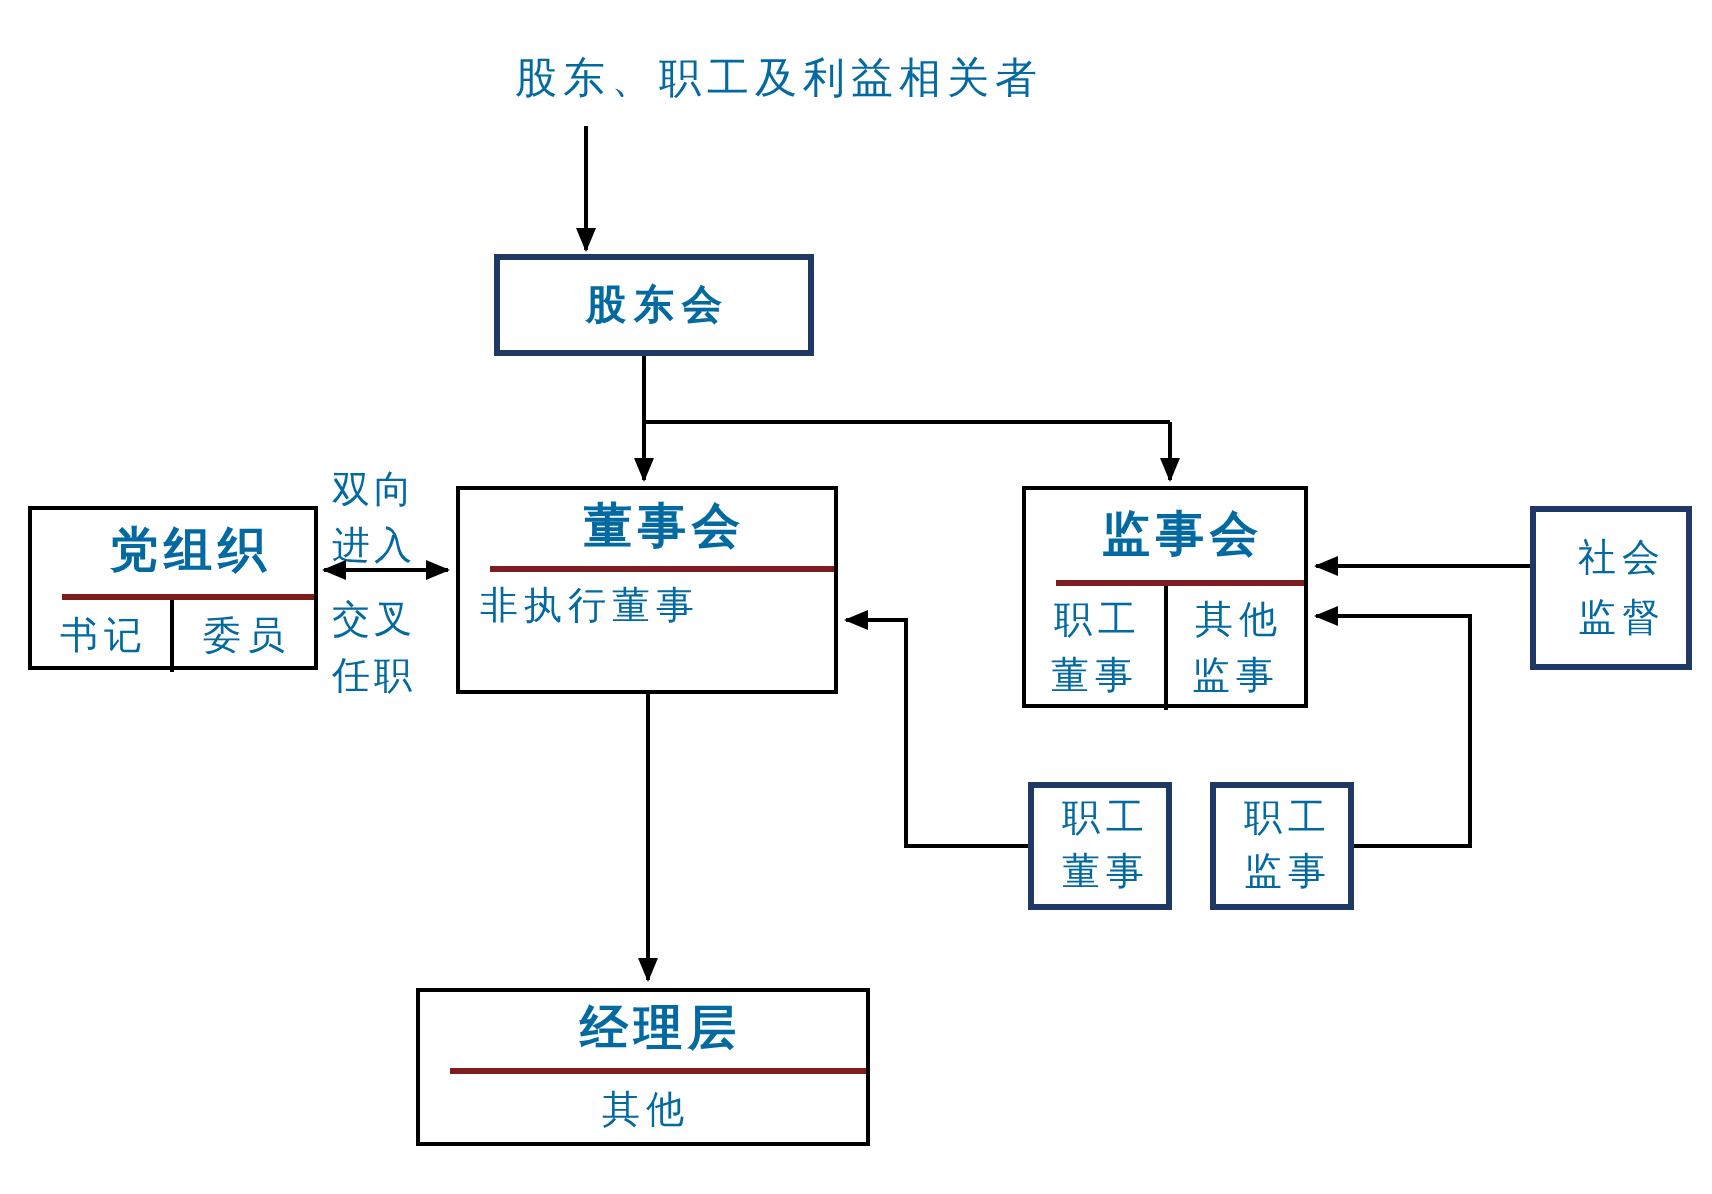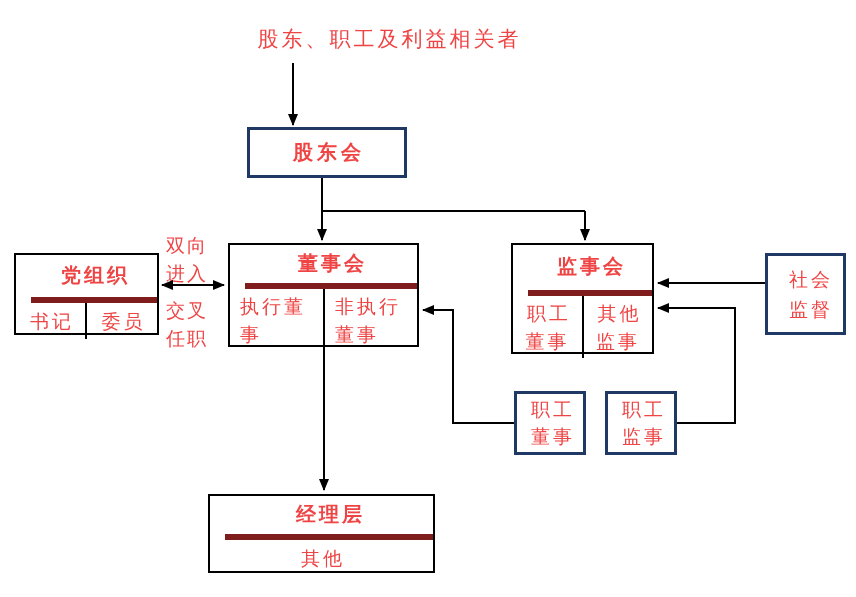--- a/index.html
+++ b/index.html
@@ -1,21 +1,21 @@
 <!DOCTYPE html>
 <html><head>
 <meta charset="utf-8">
 <style>
   html, body { margin: 0; padding: 0; background: #ffffff; }
   .stage {
     position: relative;
     width: 856px; height: 597px;
     background: #ffffff;
     font-family: "DejaVu Serif", "Liberation Serif", serif;
-    color: #ef4444;
+    color: #0369a1;
     overflow: hidden;
   }
   .abs { position: absolute; box-sizing: border-box; }
 
   .top-label {
     left: 242px; top: 26px; width: 292px;
     text-align: center;
     font-size: 21px; line-height: 26px;
     letter-spacing: 3px; text-indent: 3px;
     white-space: nowrap;
@@ -26,22 +26,22 @@
   .blackbox { border: 2px solid #000000; }
 
   .single-label {
     display: flex; align-items: center; justify-content: center;
     text-align: right;
   }
 
   .hdr {
     font-weight: bold; text-align: center;
     letter-spacing: 3px; text-indent: 3px;
-    border-bottom: 6px solid #7f1d1d;
-    font-size: 20px;
+    border-bottom: 3px solid #7f1d1d;
+    font-size: 24px;
     margin-left: 15px;
   }
   .cellrow { display: flex; width: 100%; }
   .cell {
     box-sizing: border-box;
     font-size: 19px;
     letter-spacing: 3px;
   }
   .cell + .cell { border-left: 2px solid #000000; }
   .cell.center { text-align: center; text-indent: 3px; }
@@ -116,21 +116,20 @@
         <div class="cell center c2">委员</div>
       </div>
     </div>
 
     <div class="abs rel-label rel-top">双向进入</div>
     <div class="abs rel-label rel-bottom">交叉任职</div>
 
     <div class="box blackbox b-board">
       <div class="hdr">董事会</div>
       <div class="cellrow">
-        <div class="cell c1">执行董事</div>
         <div class="cell c2">非执行董事</div>
       </div>
     </div>
 
     <div class="box blackbox b-sup">
       <div class="hdr">监事会</div>
       <div class="cellrow">
         <div class="cell center c1">职工董事</div>
         <div class="cell center c2">其他监事</div>
       </div>

